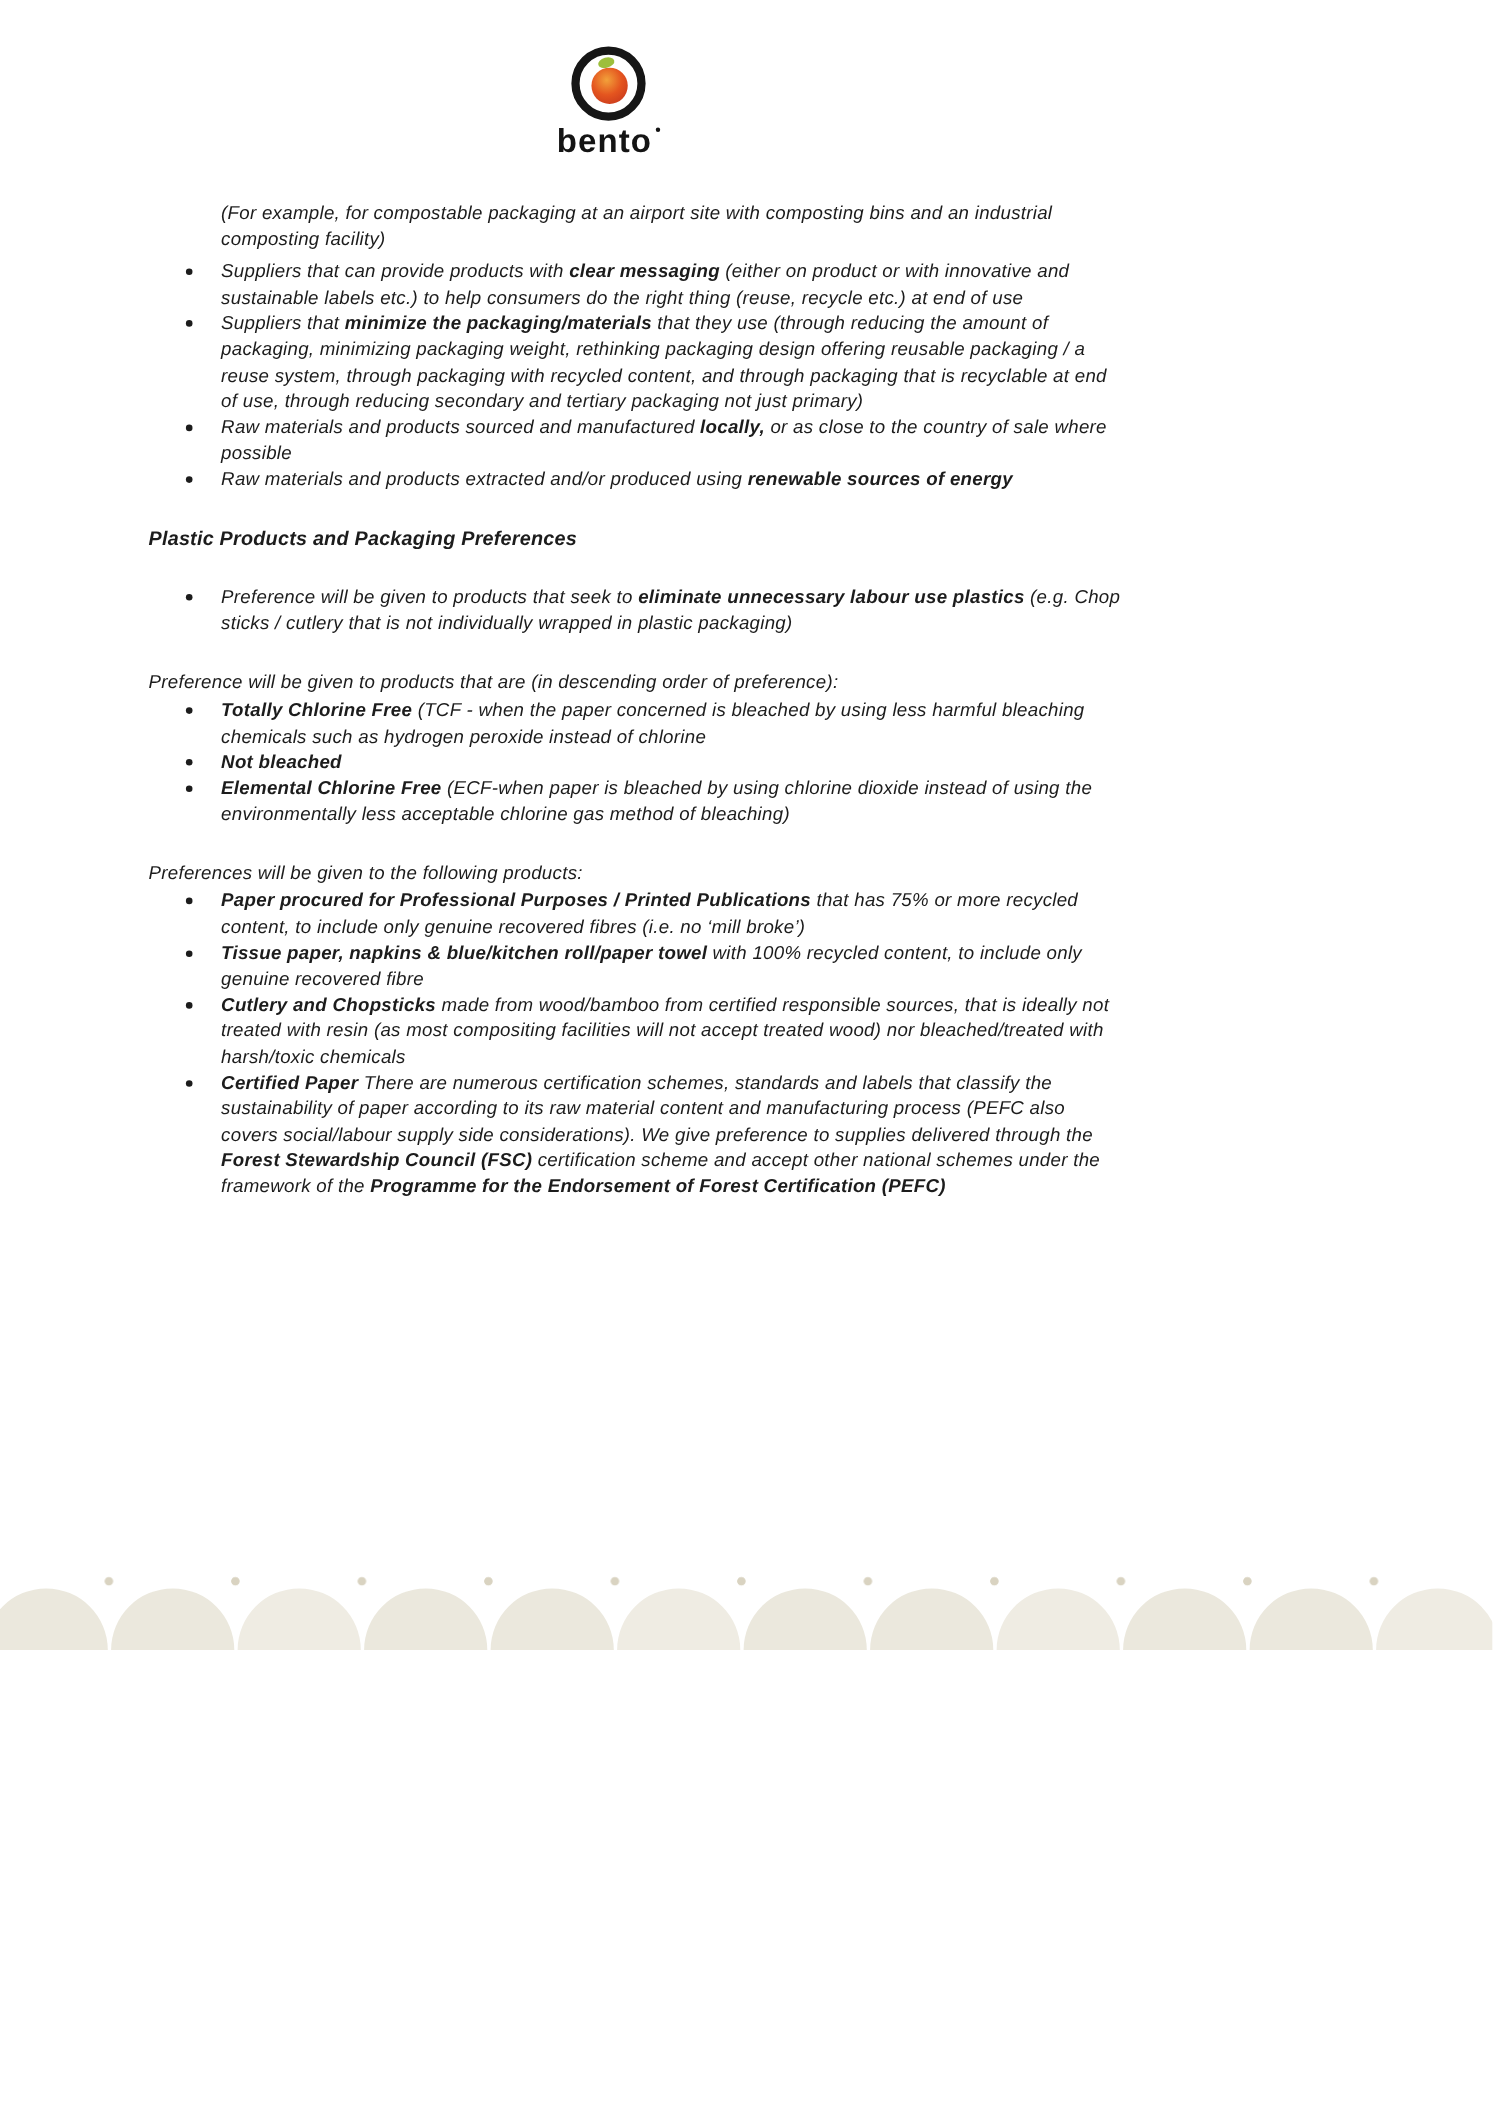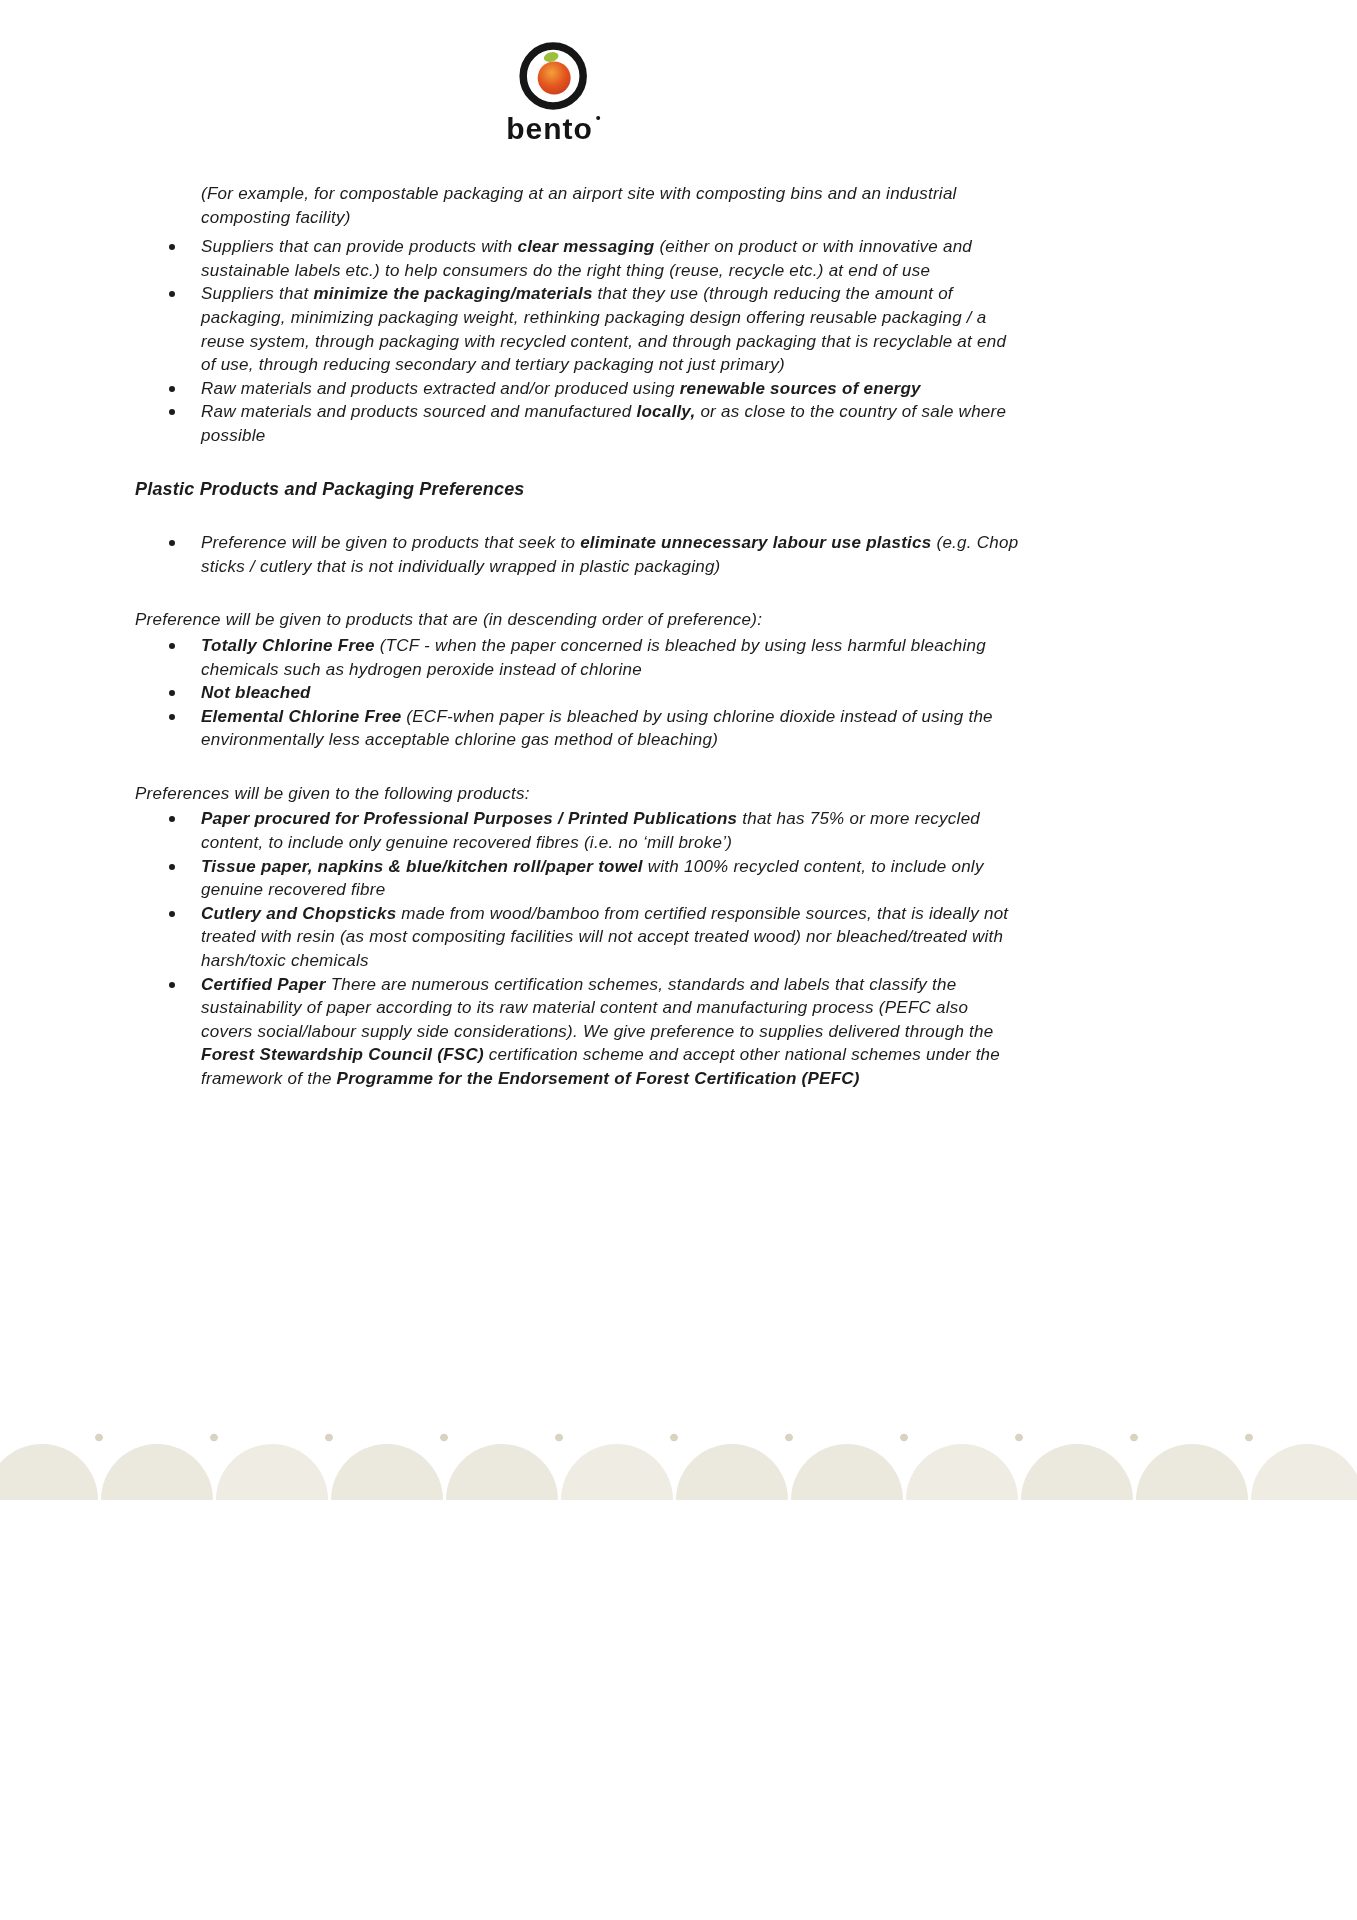--- a/index.html
+++ b/index.html
@@ -143,22 +143,22 @@
     <div class="brand"><span>bento</span><span class="tm"></span></div>
   </header>
 
   <main class="content">
 
     <p class="cont">(For example, for compostable packaging at an airport site with composting bins and an industrial composting facility)</p>
 
     <ul class="bullets">
       <li><span class="dot"></span><span class="txt"><span>Suppliers that can provide products with </span><b>clear messaging</b><span> (either on product or with innovative and sustainable labels etc.) to help consumers do the right thing (reuse, recycle etc.) at end of use</span></span></li>
       <li><span class="dot"></span><span class="txt"><span>Suppliers that </span><b>minimize the packaging/materials</b><span> that they use (through reducing the amount of packaging, minimizing packaging weight, rethinking packaging design offering reusable packaging / a reuse system, through packaging with recycled content, and through packaging that is recyclable at end of use, through reducing secondary and tertiary packaging not just primary)</span></span></li>
+      <li><span class="dot"></span><span class="txt"><span>Raw materials and products sourced and manufactured </span><b>locally,</b><span> or as close to the country of sale where possible</span></span></li>
       <li><span class="dot"></span><span class="txt"><span>Raw materials and products extracted and/or produced using </span><b>renewable sources of energy</b></span></li>
-      <li><span class="dot"></span><span class="txt"><span>Raw materials and products sourced and manufactured </span><b>locally,</b><span> or as close to the country of sale where possible</span></span></li>
     </ul>
 
     <h2>Plastic Products and Packaging Preferences</h2>
 
     <ul class="bullets after-heading">
       <li><span class="dot"></span><span class="txt"><span>Preference will be given to products that seek to </span><b>eliminate unnecessary labour use plastics</b><span> (e.g. Chop sticks / cutlery that is not individually wrapped in plastic packaging)</span></span></li>
     </ul>
 
 
     <p class="intro">Preference will be given to products that are (in descending order of preference):</p>

